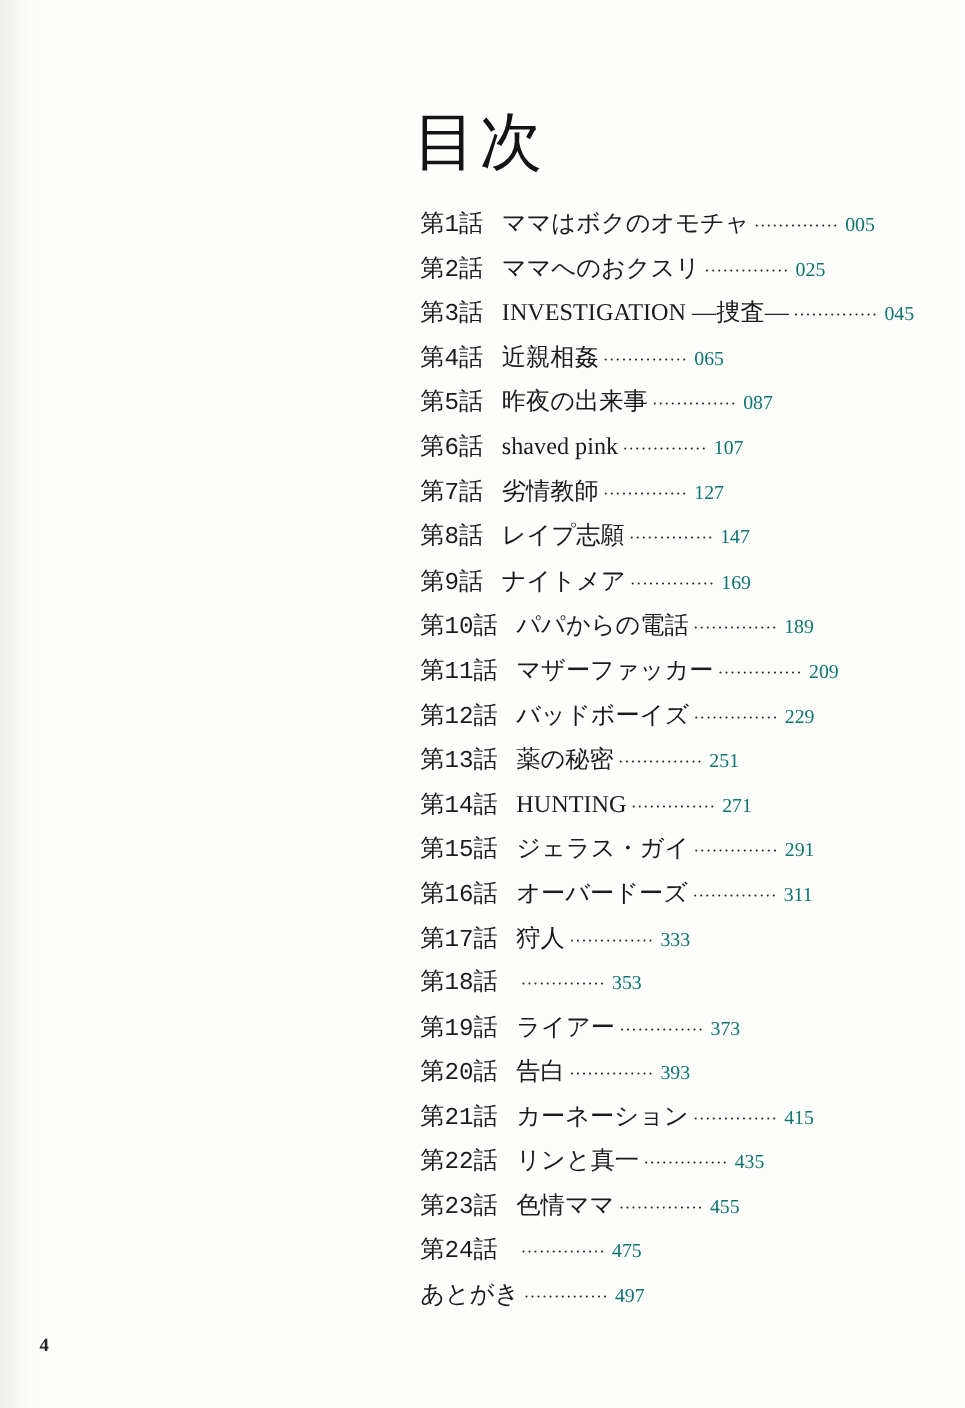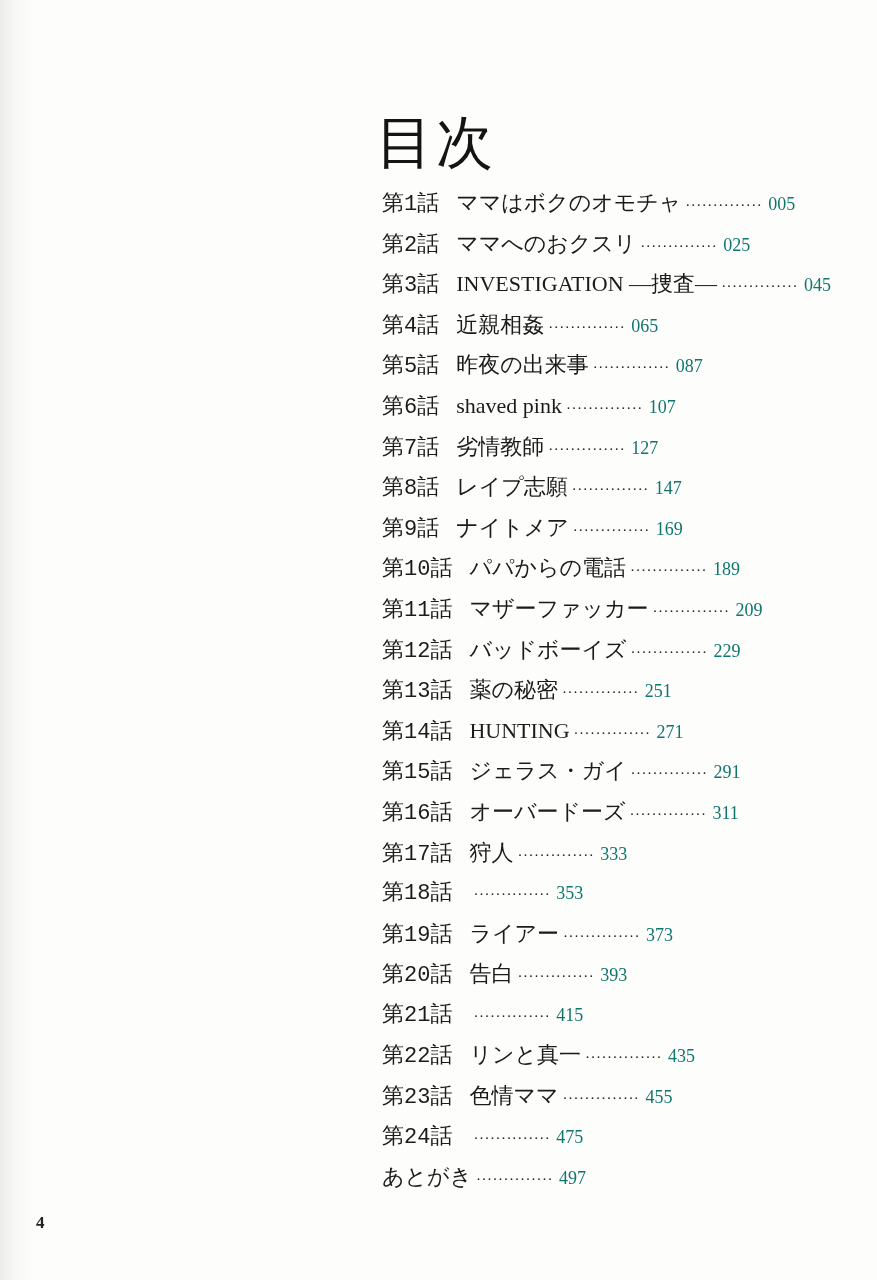--- a/index.html
+++ b/index.html
@@ -34,21 +34,20 @@
   }
   .page-title {
     position: absolute;
     left: 376px;
     top: 100px;
     font-size: 57px;
     line-height: 1.05;
     letter-spacing: 3px;
     color: #141414;
     white-space: nowrap;
-    margin-top: 13px;
   }
   .toc {
     position: absolute;
     left: 382px;
     top: 183px;
     width: 470px;
   }
   .toc-row {
     display: flex;
     align-items: baseline;
@@ -210,20 +209,21 @@
     <span class="page-num">373</span>
   </div>
       <div class="toc-row">
     <span class="chapter-label">第20話</span>
     <span class="chapter-title">告白</span>
     <span class="dot-leader">··············</span>
     <span class="page-num">393</span>
   </div>
       <div class="toc-row">
     <span class="chapter-label">第21話</span>
+    <span class="chapter-title">カーネーション</span>
     <span class="dot-leader">··············</span>
     <span class="page-num">415</span>
   </div>
       <div class="toc-row">
     <span class="chapter-label">第22話</span>
     <span class="chapter-title">リンと真一</span>
     <span class="dot-leader">··············</span>
     <span class="page-num">435</span>
   </div>
       <div class="toc-row">

